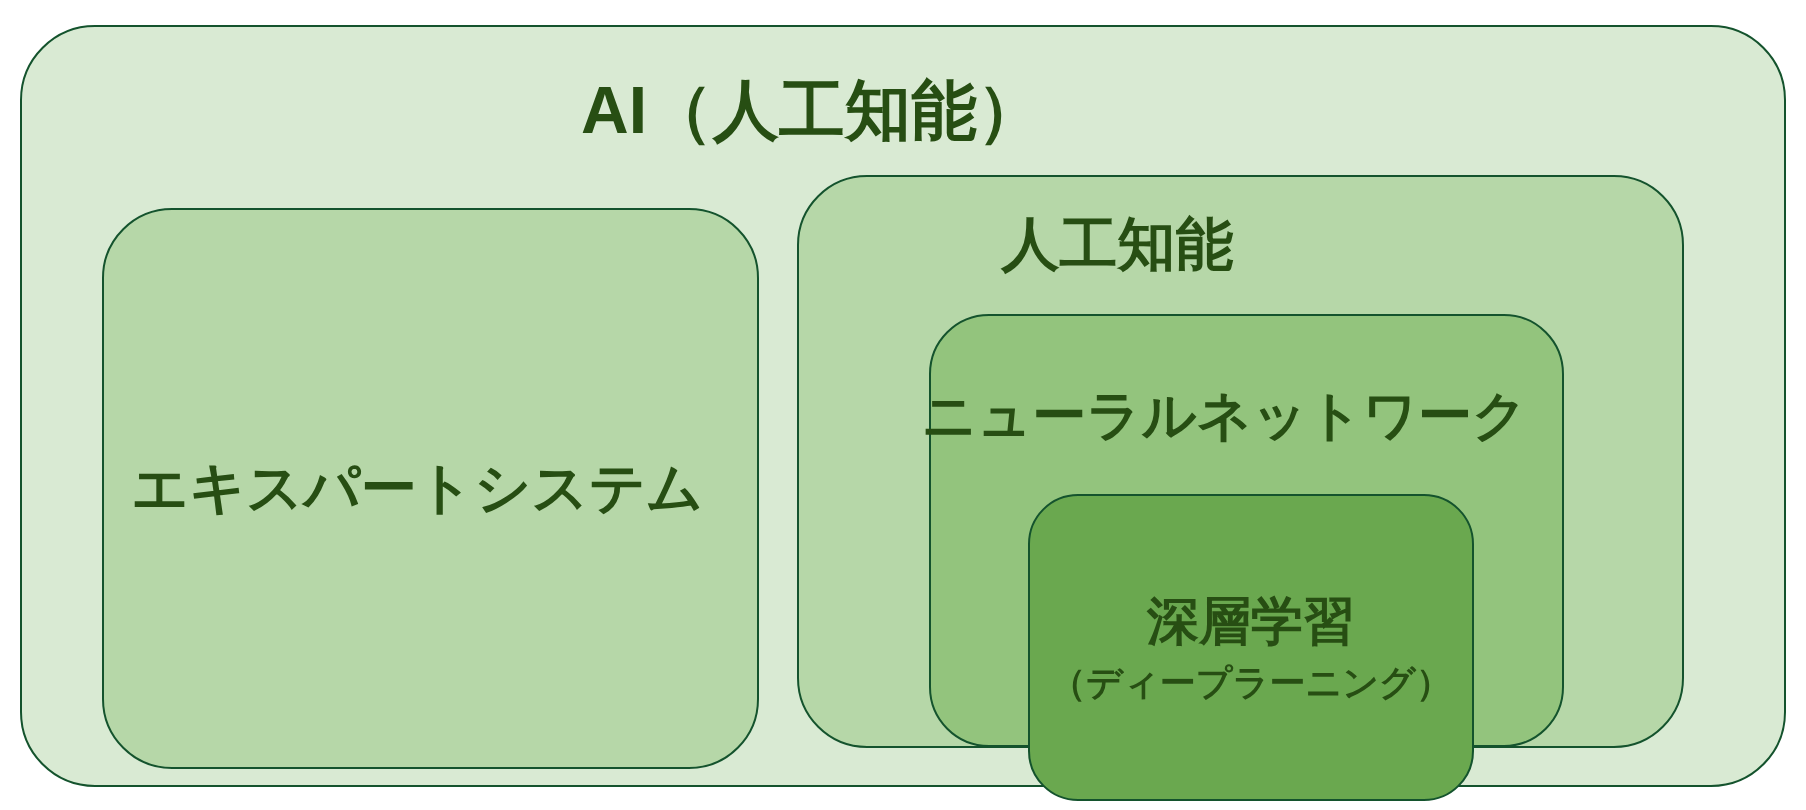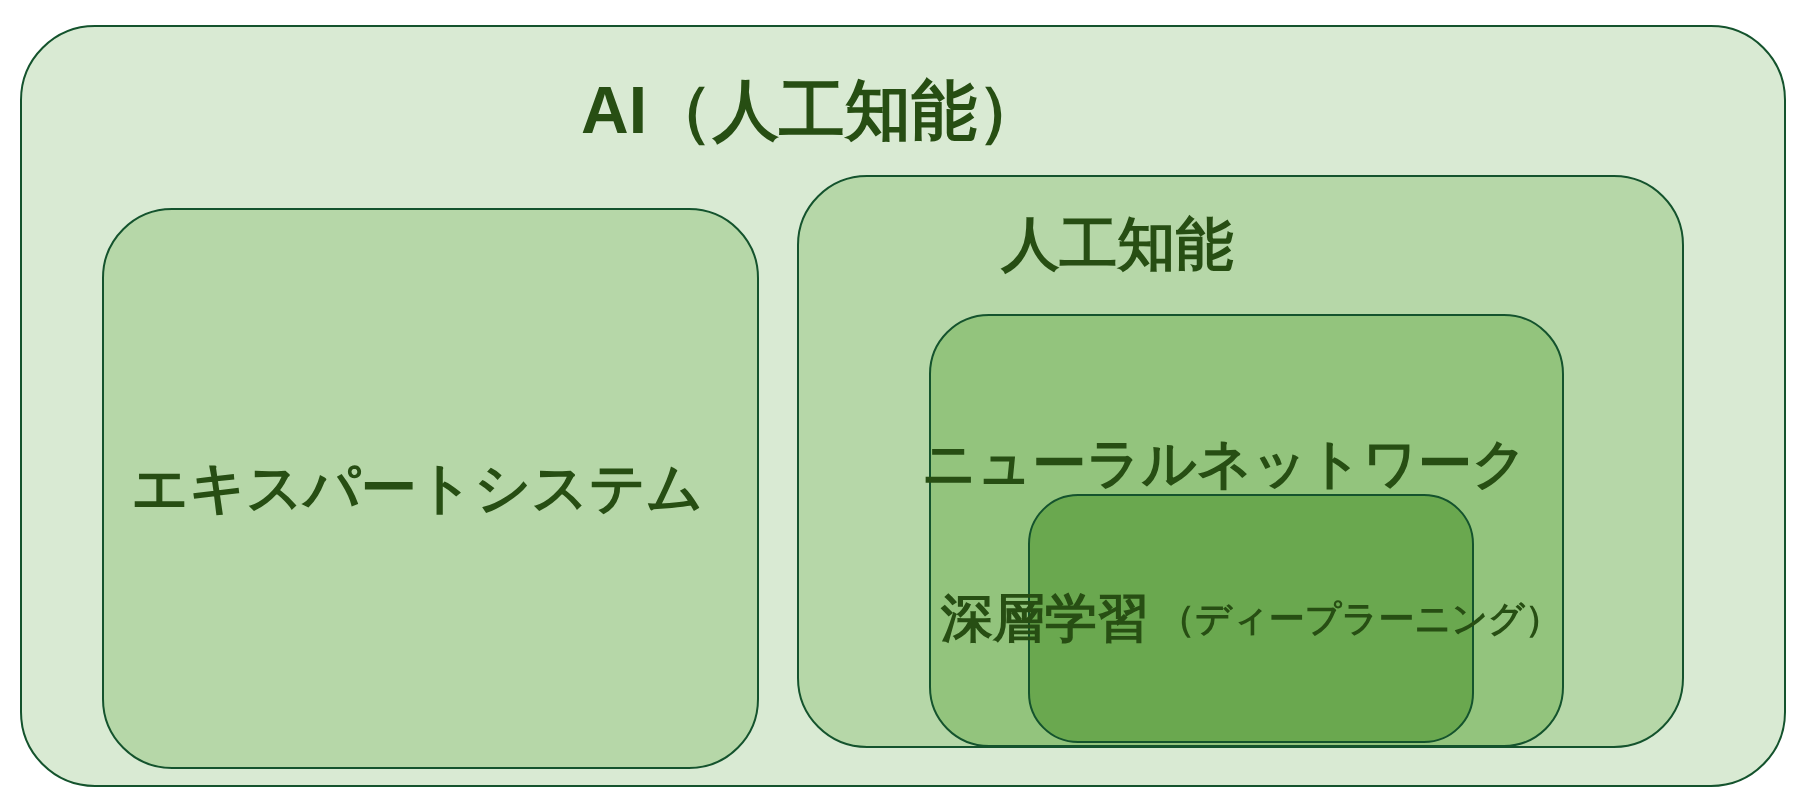--- a/index.html
+++ b/index.html
@@ -59,24 +59,25 @@
     width: 635px;
     height: 433px;
     border-radius: 60px;
     background: #93c47d;
   }
   
   .box-dl {
     left: 97px;
     top: 178px;
     width: 446px;
-    height: 249px;
+    height: 307px;
     border-radius: 50px;
     background: #6aa84f;
     display: flex;
+    flex-direction: column;
     align-items: center;
     justify-content: center;
     gap: 10px;
   }
   .lbl {
     color: #274e13;
     font-weight: bold;
     white-space: nowrap;
     line-height: 1.15;
   }
@@ -103,21 +104,20 @@
     transform: translateX(-123px);
   }
   .lbl-nn {
     position: absolute;
     left: 0;
     width: 100%;
     top: 68px;
     text-align: center;
     font-size: 54px;
     transform: translateX(-22px);
-    margin-top: 48px;
   }
   .lbl-dl-main {
     font-size: 52px;
   }
   .lbl-dl-sub {
     font-size: 36px;
     text-align: center;
   }
 </style>
 </head>

